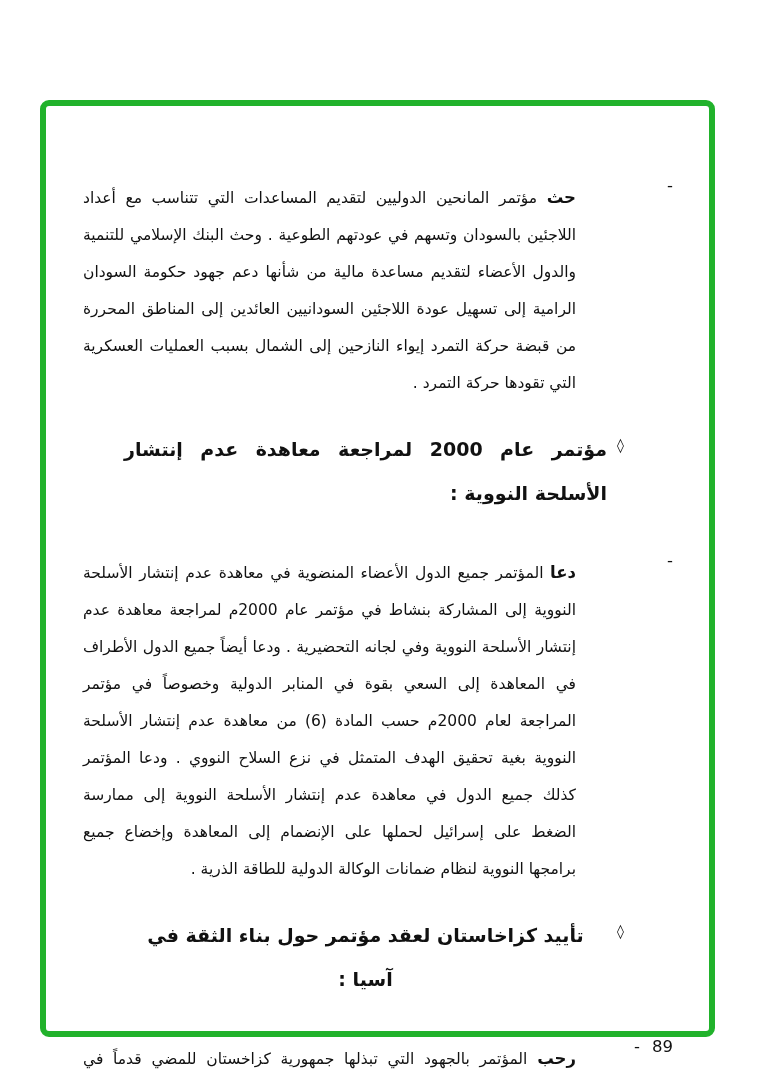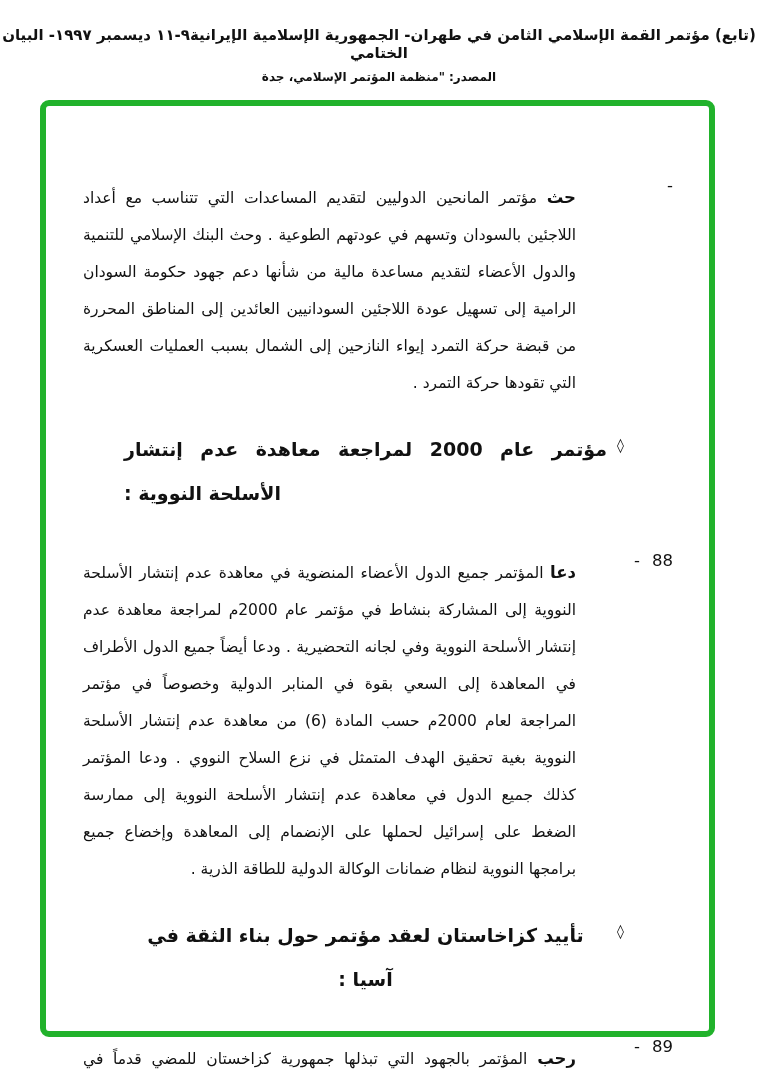--- a/index.html
+++ b/index.html
@@ -71,43 +71,39 @@
   .heading { display: flex; margin-top: 18px; font-weight: bold; }
   .bullet-gutter {
     flex: 0 0 78px;
     display: flex;
     justify-content: flex-end; 
     padding: 10px 0 0 10px;
     font-size: 14px;
   }
   .heading-text { flex: 1; font-size: 19px; line-height: 44px; margin-left: 48px; }
   .h-line1 { text-align: justify; text-align-last: justify; }
-  .h-line2 { text-align: left; }
+  .h-line2 { text-align: right; }
   .h-single { text-align: center; }
 
   
   .page-number {
     position: absolute;
     top: 1046px;
     left: 0; right: 0;
     text-align: center;
     font-weight: bold;
     font-size: 17px;
     letter-spacing: 6px;
   }
 </style>
 </head>
 <body>
 
 <div class="page">
 
-  <header class="doc-header">
-    <div class="hdr-line1">(تابع) مؤتمر القمة الإسلامي الثامن في طهران- الجمهورية الإسلامية الإيرانية٩-١١ ديسمبر ١٩٩٧- البيان الختامي</div>
-    <div class="hdr-line2">المصدر: "منظمة المؤتمر الإسلامي، جدة</div>
-  </header>
 
   <div class="green-box" style="border-color: rgb(33, 178, 43);">
 
 
     <div class="para">
       <div class="num-gutter">
         <span>-</span>
       </div>
       <p class="body-text">
         <strong>حث</strong><span> مؤتمر المانحين الدوليين لتقديم المساعدات التي تتناسب مع أعداد اللاجئين بالسودان وتسهم في عودتهم الطوعية . وحث البنك الإسلامي للتنمية والدول الأعضاء لتقديم مساعدة مالية من شأنها دعم جهود حكومة السودان الرامية إلى تسهيل عودة اللاجئين السودانيين العائدين إلى المناطق المحررة من قبضة حركة التمرد إيواء النازحين إلى الشمال بسبب العمليات العسكرية التي تقودها حركة التمرد .</span>
@@ -119,21 +115,20 @@
         <span>◊</span>
       </div>
       <div class="heading-text">
         <div class="h-line1">مؤتمر عام 2000 لمراجعة معاهدة عدم إنتشار</div>
         <div class="h-line2">الأسلحة النووية :</div>
       </div>
     </div>
 
     <div class="para">
       <div class="num-gutter">
-        <span>88</span>
         <span>-</span>
       </div>
       <p class="body-text">
         <strong>دعا</strong><span> المؤتمر جميع الدول الأعضاء المنضوية في معاهدة عدم إنتشار الأسلحة النووية إلى المشاركة بنشاط في مؤتمر عام 2000م لمراجعة معاهدة عدم إنتشار الأسلحة النووية وفي لجانه التحضيرية . ودعا أيضاً جميع الدول الأطراف في المعاهدة إلى السعي بقوة في المنابر الدولية وخصوصاً في مؤتمر المراجعة لعام 2000م حسب المادة (6) من معاهدة عدم إنتشار الأسلحة النووية بغية تحقيق الهدف المتمثل في نزع السلاح النووي . ودعا المؤتمر كذلك جميع الدول في معاهدة عدم إنتشار الأسلحة النووية إلى ممارسة الضغط على إسرائيل لحملها على الإنضمام إلى المعاهدة وإخضاع جميع برامجها النووية لنظام ضمانات الوكالة الدولية للطاقة الذرية .</span>
       </p>
     </div>
 
     <div class="heading">
       <div class="bullet-gutter">
         <span>◊</span>

